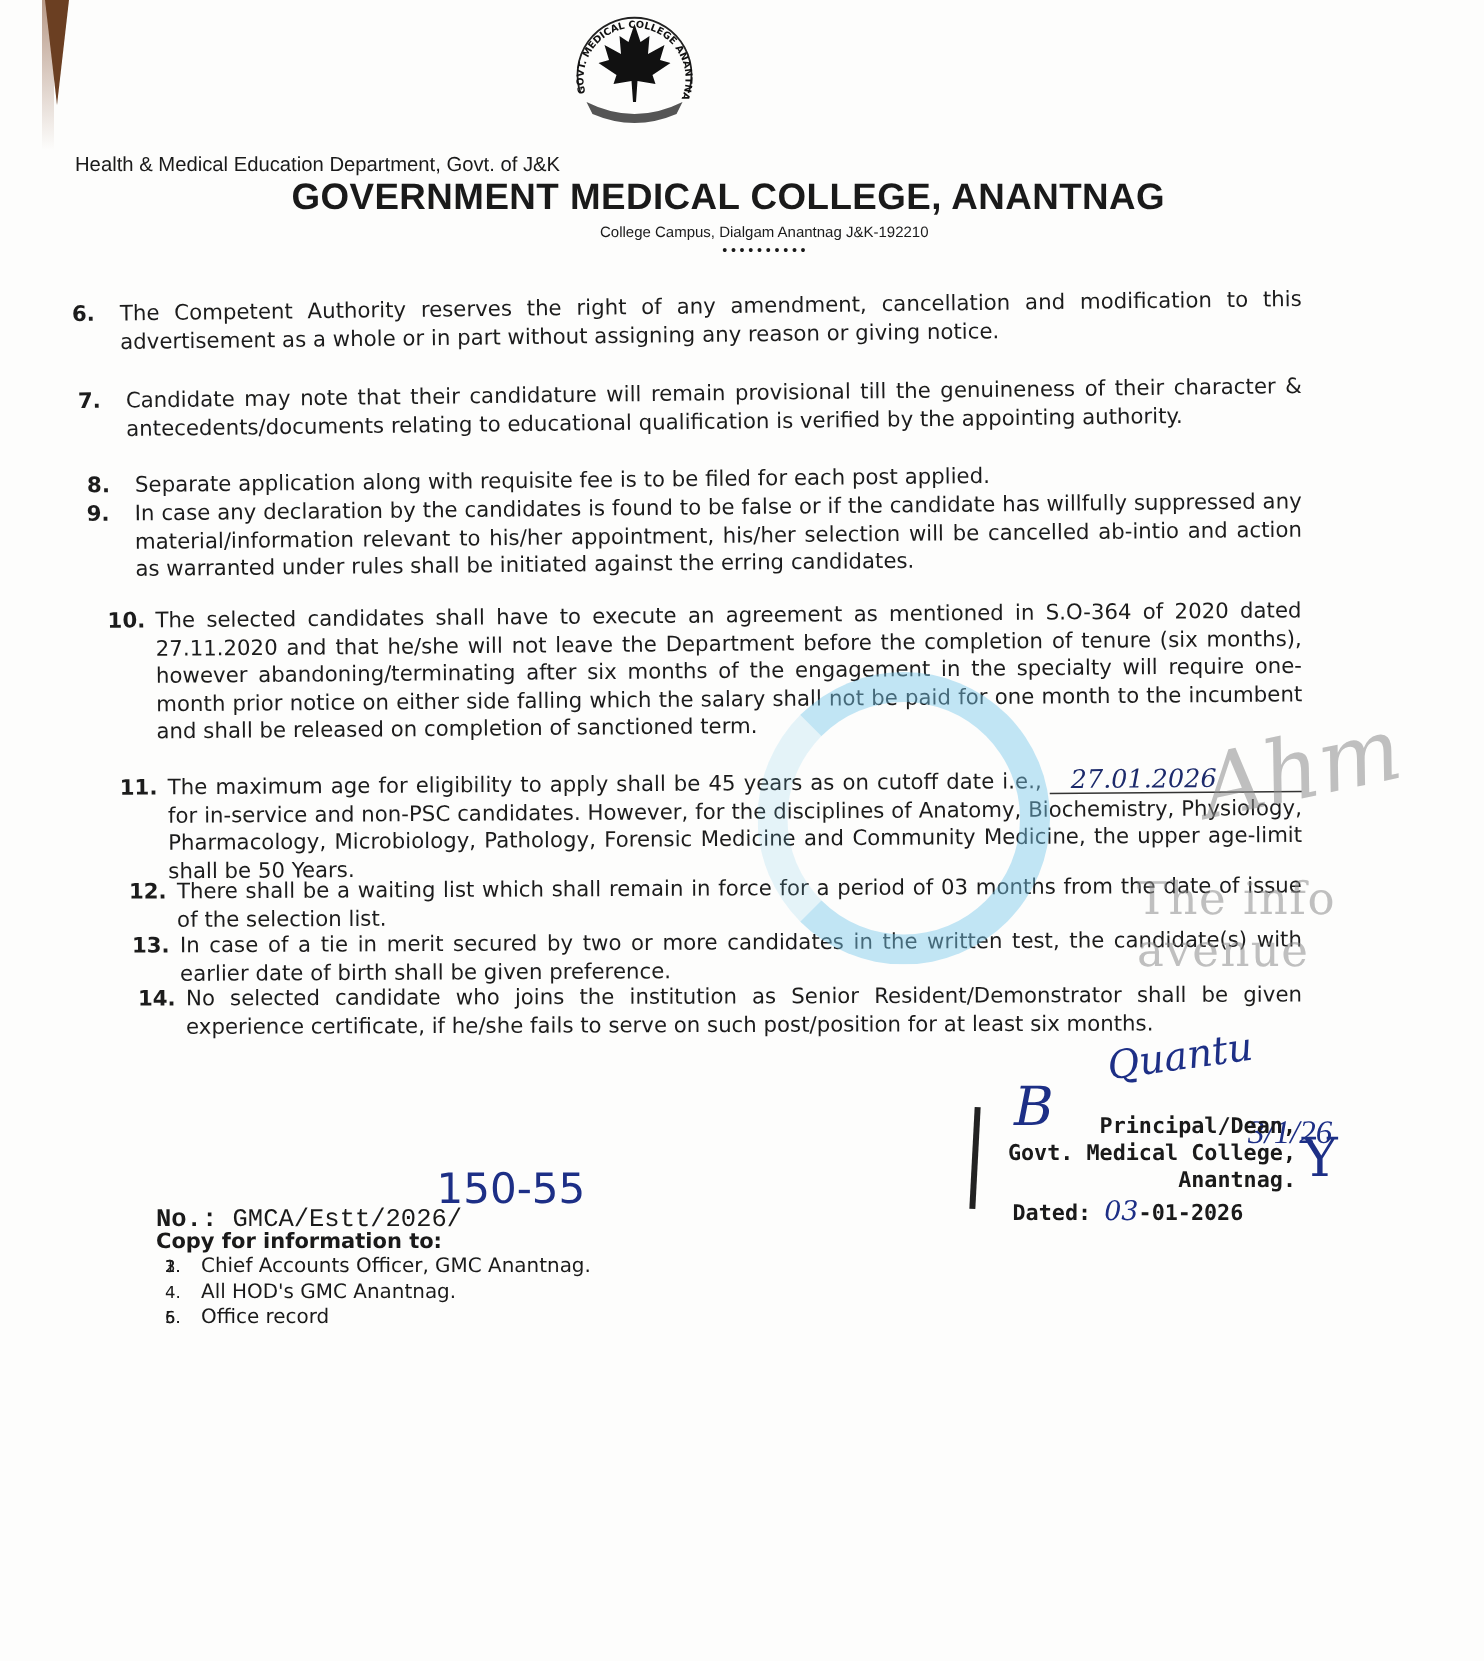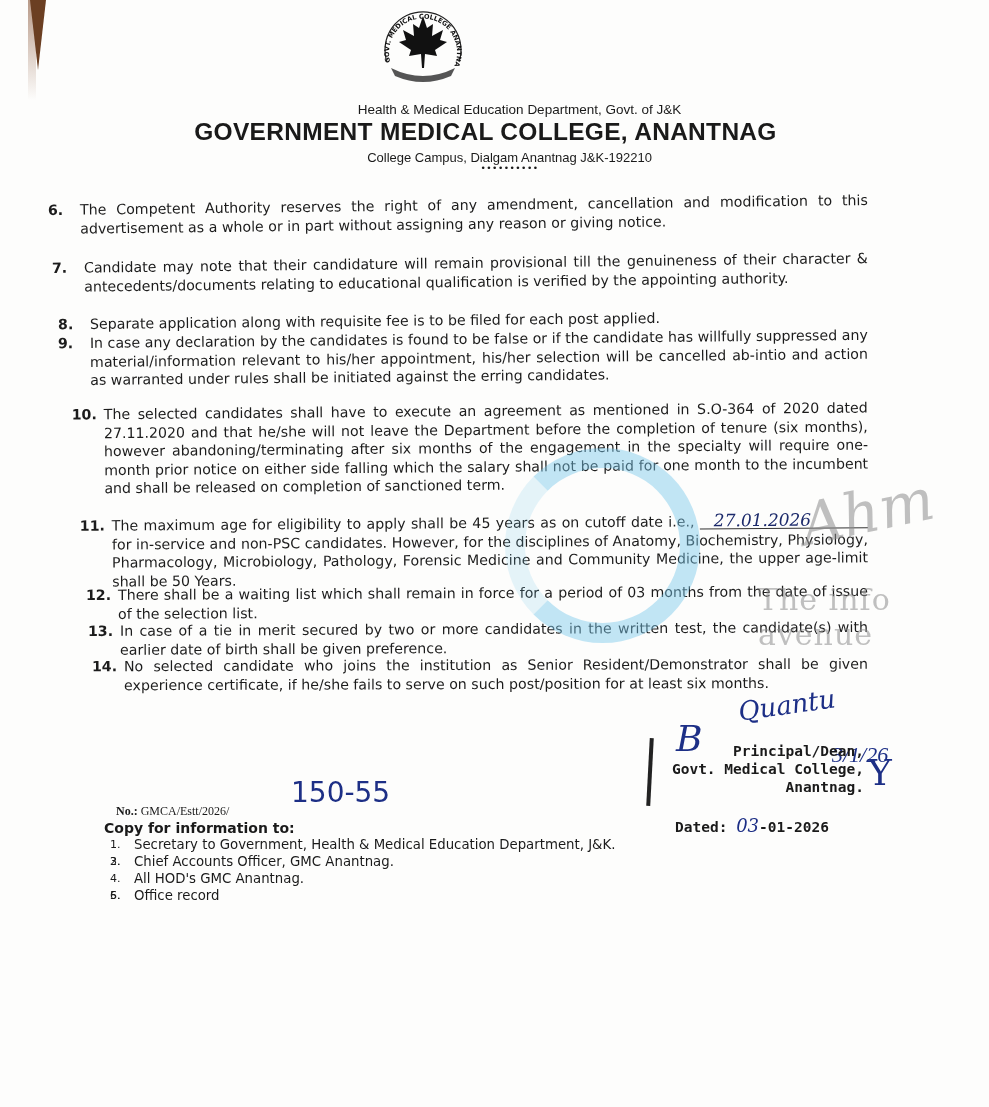--- a/index.html
+++ b/index.html
@@ -12,26 +12,26 @@
     position: absolute; left: 30px; top: 0; width: 0; height: 0;
     border-left: 8px solid transparent; border-right: 8px solid transparent;
     border-top: 70px solid #6b3f22;
   }
   .corner-shade {
     position: absolute; left: 28px; top: 0; width: 8px; height: 100px;
     background: linear-gradient(#b89a88, rgba(255,255,255,0));
   }
   
   .logo { position: absolute; left: 377px; top: 2px; width: 92px; height: 88px; }
-  .dept { position: absolute; left: 0; width: 989px; top: 102px; text-align: center;
+  .dept { position: absolute; left: 0; width: 989px; top: 102px; text-align: left;
           font-family: "Liberation Sans", sans-serif; font-size: 13.5px; padding-left: 50px; box-sizing: border-box; }
   .college { position: absolute; left: 0; width: 935px; top: 118px; text-align: center;
              font-family: "Liberation Sans", sans-serif; font-size: 24.5px; font-weight: bold; letter-spacing: 0.3px; padding-left: 36px; box-sizing: border-box; }
   .address { position: absolute; left: 0; width: 989px; top: 150px; text-align: center;
-             font-family: "Liberation Sans", sans-serif; font-size: 13px; padding-left: 30px; box-sizing: border-box; }
+             font-family: "Liberation Sans", sans-serif; font-size: 10px; padding-left: 30px; box-sizing: border-box; }
   .stars { position: absolute; left: 0; width: 989px; top: 163px; text-align: center;
            font-size: 9px; letter-spacing: 0.5px; padding-left: 30px; box-sizing: border-box; }
 
   
   .clause { position: absolute; font-family: "DejaVu Sans", sans-serif; font-size: 14.2px; line-height: 18.5px; text-align: justify; color:#1c1c1c; }
   .clause .num { position: absolute; font-weight: bold; }
   .clause .txt { display: block; }
   .c6  { left: 48px;  top: 196px; width: 820px; transform: rotate(-0.7deg); }
   .c7  { left: 52px;  top: 254px; width: 816px; transform: rotate(-0.7deg); }
   .c8  { left: 58px;  top: 311px; width: 810px; transform: rotate(-0.6deg); }
@@ -58,24 +58,24 @@
              font-size: 30px; color: rgba(140,140,140,0.55); pointer-events: none; letter-spacing: 1px; }
 
   
   .sig-top { position: absolute; left: 738px; top: 690px; font-family: "DejaVu Serif", serif; font-style: italic; font-size: 26px; color: #1d2f86; transform: rotate(-8deg); }
   .sig-date { position: absolute; left: 832px; top: 742px; font-family: Liberation Serif, serif; font-style: italic; font-size: 22px; color: #1d2f86; }
   .sig-initial { position: absolute; left: 676px; top: 718px; font-family: "DejaVu Serif", serif; font-style: italic; font-size: 36px; color: #1d2f86; }
   .sig-y { position: absolute; left: 868px; top: 752px; font-family: "DejaVu Serif", serif; font-size: 36px; color: #1d2f86; }
   .sig-arrow { position: absolute; left: 648px; top: 738px; width: 4px; height: 68px; background: #222; transform: rotate(3deg); }
   .signatory { position: absolute; right: 125px; top: 742px; text-align: right; font-family: "DejaVu Sans Mono", monospace; font-weight: bold; font-size: 14.5px; line-height: 18px; color:#1a1a1a;margin-left:27px; }
   .signatory div { white-space: nowrap; }
-  .dated { position: absolute; left: 675px; top: 797px; font-family: "DejaVu Sans Mono", monospace; font-weight: bold; font-size: 14.5px; margin-top: 18px; }
+  .dated { position: absolute; left: 675px; top: 797px; font-family: "DejaVu Sans Mono", monospace; font-weight: bold; font-size: 14.5px; }
   .dated .hw { font-family: "DejaVu Serif", serif; font-style: italic; color: #1d2f86; font-size: 18px; font-weight: normal; }
 
-  .ref-no { position: absolute; left: 116px; top: 804px; font-family: Liberation Serif, serif; font-size: 12px; }
+  .ref-no { position: absolute; left: 104px; top: 804px; font-family: Liberation Mono, monospace; font-size: 17px; }
   .ref-no b { font-weight: bold; }
   .ref-hw { position: absolute; left: 291px; top: 776px; font-family: "DejaVu Sans", sans-serif; font-size: 28px; color: #1d2f86; }
   .copy-heading { position: absolute; left: 104px; top: 820px; font-family: "DejaVu Sans", sans-serif; font-weight: bold; font-size: 14px; }
   .copy-list { position: absolute; left: 104px; top: 836px; width: 770px; font-family: "DejaVu Sans", sans-serif; font-size: 13.3px; line-height: 17px; margin: 0; padding: 0; list-style: none; }
   .copy-list li { position: relative; padding-left: 30px; }
   .copy-list li .cnum { position: absolute; left: 6px; font-size: 11px; }
 </style>
 </head>
 <body>
 
@@ -158,19 +158,19 @@
 </div>
 
 <div class="ref-no">
   <b>No.:</b>
   <span>GMCA/Estt/2026/</span>
 </div>
 <div class="ref-hw">150-55</div>
 
 <div class="copy-heading">Copy for information to:</div>
 <ul class="copy-list">
-  <li><span class="cnum">1.</span><span>Secretary to Government, Health &amp; Medical Education Department, J&amp;K.</span></li>
+  <li><span class="cnum">1.</span></li>
   <li><span class="cnum">2.</span></li>
   <li><span class="cnum">3.</span><span>Chief Accounts Officer, GMC Anantnag.</span></li>
   <li><span class="cnum">4.</span><span>All HOD's GMC Anantnag.</span></li>
   <li><span class="cnum">5.</span></li>
   <li><span class="cnum">6.</span><span>Office record</span></li>
 </ul>
 
 </body></html>

